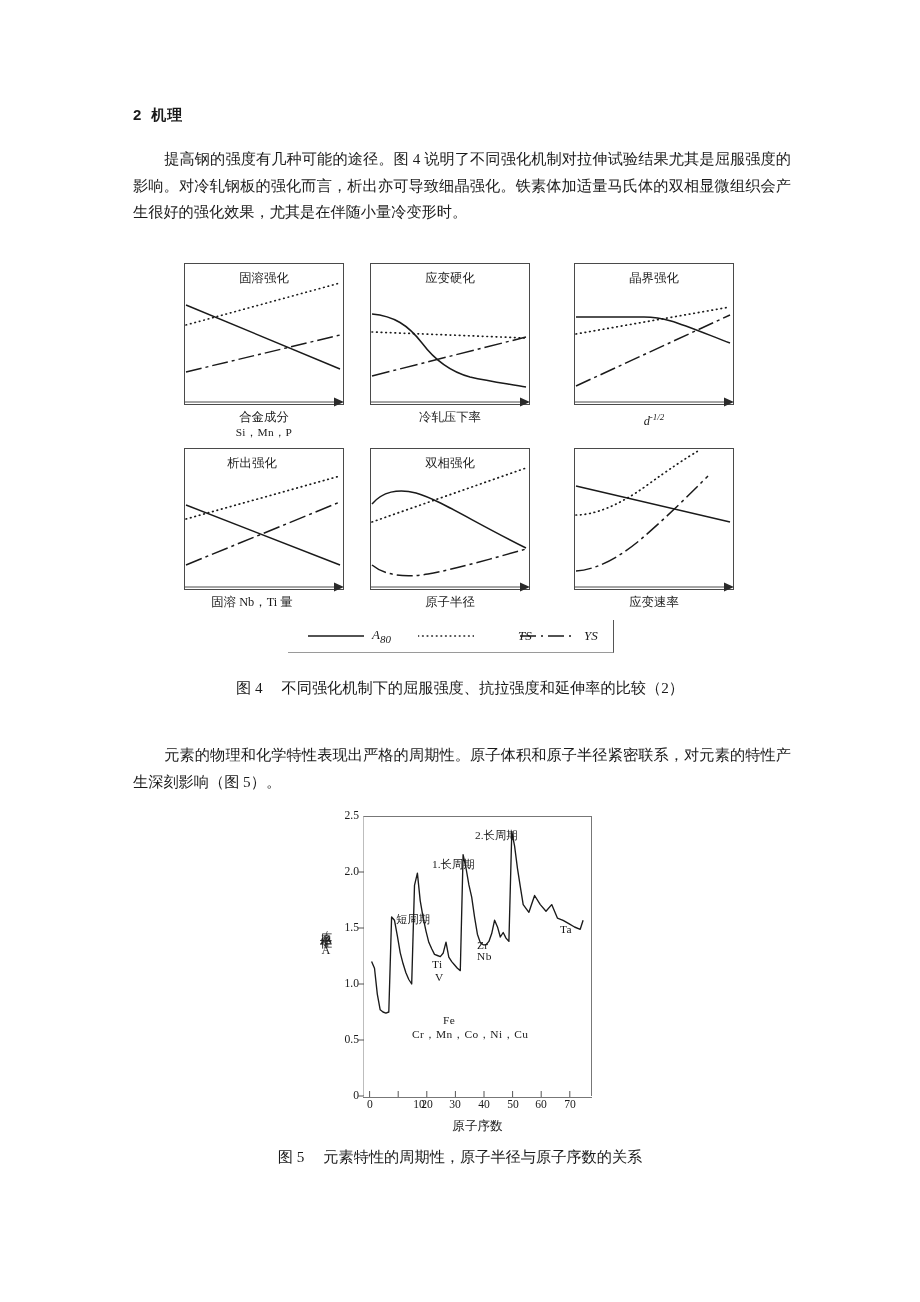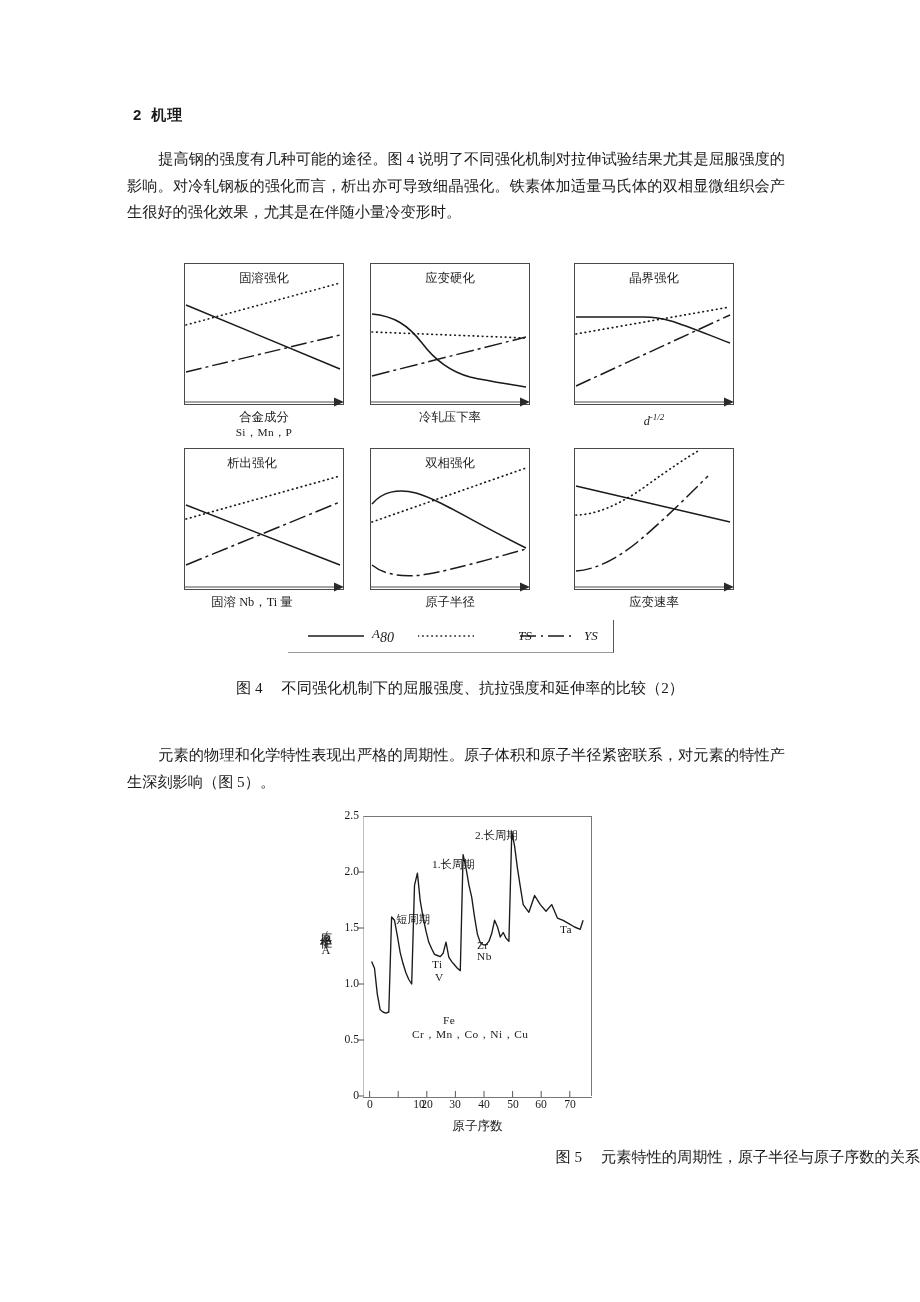--- a/index.html
+++ b/index.html
@@ -11,34 +11,34 @@
 
   
   .h-sec{
     position:absolute;left:133px;top:106px;
     font-family:"Liberation Sans","DejaVu Sans",sans-serif;
     font-weight:bold;font-size:15px;letter-spacing:1px;
   }
   .h-sec .num{margin-right:9px;}
 
   .para{
-    position:absolute;width:658px;left:127px;
+    position:absolute;width:658px;left:133px;
     font-size:15.2px;line-height:26.5px;text-align:justify;
     text-justify:inter-ideograph;
   }
   #para1{top:146px;}
   #para2{top:742px;}
   .indent{display:inline-block;width:2.05em;}
 
   .caption{
     position:absolute;width:920px;left:0;text-align:center;
     font-size:15.2px;
   }
   #cap4{top:678px;}
-  #cap5{top:1147px;text-align:right;}
+  #cap5{top:1147px;}
   .cap-gap{display:inline-block;width:1.25em;}
 
   
   #fig4{position:absolute;left:0;top:258px;width:920px;height:400px;}
   .panel{position:absolute;}
   .panel .box{
     position:absolute;left:0;top:0;
     border:1px solid #4a4a4a;
     background:#fff;box-sizing:border-box;
   }
@@ -54,21 +54,21 @@
   .panel svg{position:absolute;left:0;top:0;overflow:visible;}
 
   
   #legend{
     position:absolute;left:288px;top:620px;width:325px;height:32px;
     border-right:1px solid #555;border-bottom:1px solid #9a9a9a;
   }
   #legend .litem{position:absolute;top:0;height:32px;display:flex;align-items:center;}
   #legend .lkey{width:56px;height:1px;position:relative;margin-right:8px;}
   #legend .ltxt{font-style:italic;font-size:13px;font-family:"Liberation Serif","DejaVu Serif",serif;}
-  #legend .ltxt sub{font-size:14px;font-style:italic;}
+  #legend .ltxt sub{font-size:11px;font-style:italic;}
 
   
   #fig5{position:absolute;left:0;top:806px;width:920px;height:335px;}
   #fig5 .plotbox{
     position:absolute;left:363px;top:10px;width:229px;height:280px;
     border-top:1px solid #777;border-right:1px solid #777;
     border-left:1px solid #bdbdbd;border-bottom:none;box-sizing:border-box;
   }
   #fig5 svg.curve{position:absolute;left:363px;top:10px;overflow:visible;}
   #fig5 .ytick{

